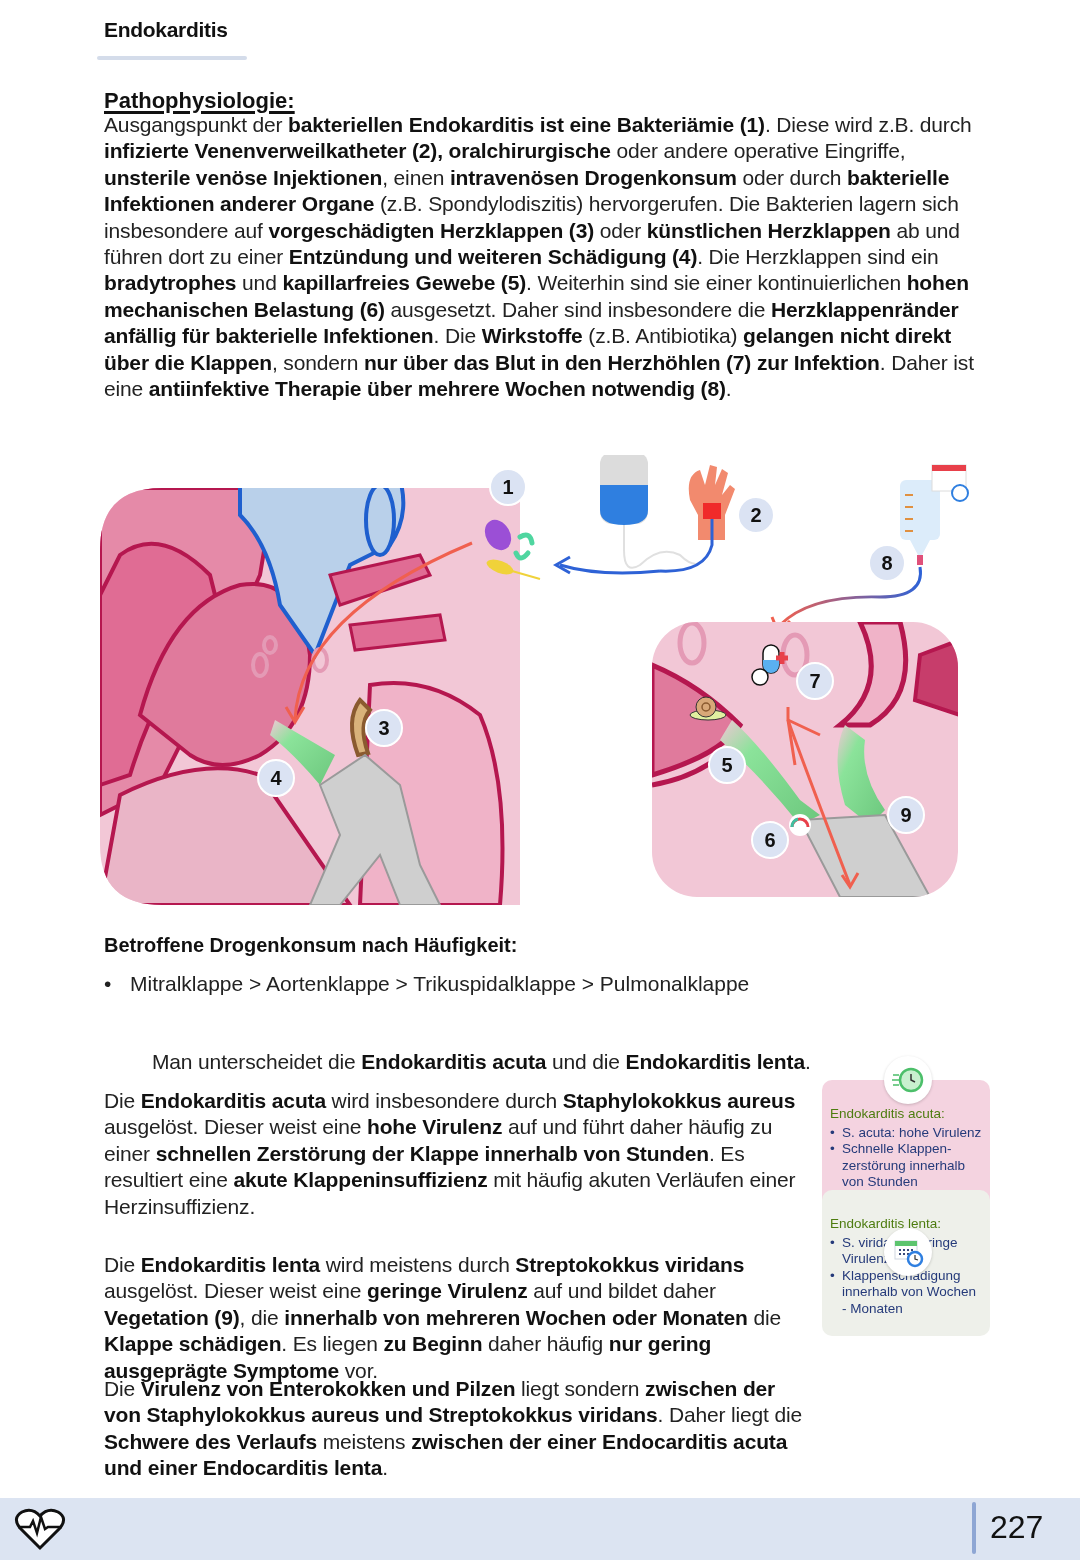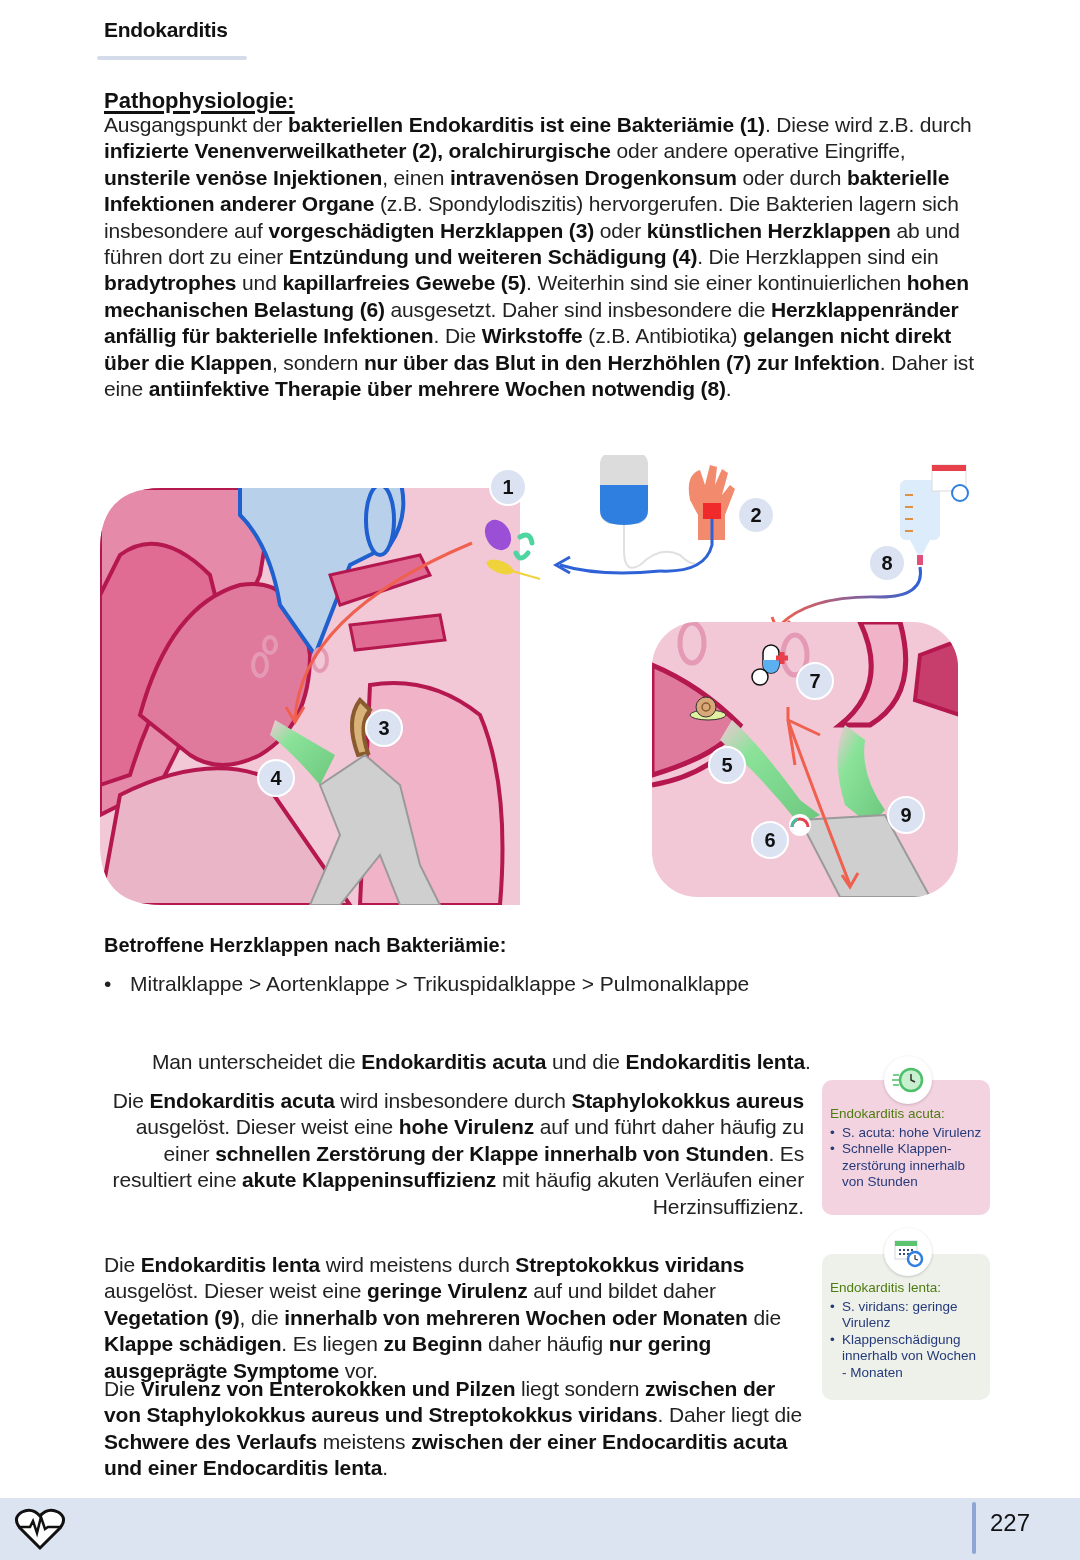--- a/index.html
+++ b/index.html
@@ -16,39 +16,39 @@
   .intro { top: 112px; }
 
   .figure { position: absolute; left: 100px; top: 455px; width: 880px; height: 455px; }
 
   .h3 { position: absolute; left: 104px; top: 934px; font-size: 20px; font-weight: bold; color: #111; }
   .bullet-list { position: absolute; left: 104px; top: 972px; font-size: 21px; color: #222; }
   .bullet-list li { list-style: none; display: flex; }
   .bullet-list .dot { width: 26px; }
 
   .p-unterscheid { top: 1049px; width: 730px; margin-left: 48px; }
-  .p-acuta { top: 1088px; width: 700px; text-align: right; }
+  .p-acuta { top: 1088px; width: 700px; }
   .p-lenta { top: 1232px; width: 710px; margin-top: 20px; }
   .p-virulenz { top: 1376px; width: 710px; }
 
   .info-box { position: absolute; left: 822px; width: 168px; border-radius: 10px; padding: 26px 8px 8px 8px; font-size: 13.5px; line-height: 16.5px; color: #253a7a; }
   .info-box .box-title { font-weight: normal; margin-bottom: 2px; color: #4d7c0f; }
   .info-box ul { list-style: none; }
   .info-box li { display: flex; }
   .info-box li .b { width: 12px; flex-shrink: 0; }
   .box-acuta { top: 1080px; height: 135px; background: #f4d3e0; }
-  .box-lenta { top: 1254px; height: 146px; background: #eef0ea; }
+  .box-lenta { top: 1190px; height: 146px; background: #eef0ea; }
   .box-icon { position: absolute; left: 884px; width: 48px; height: 48px; border-radius: 50%; background: #ffffff; box-shadow: 0 1px 3px rgba(0,0,0,0.18); display: flex; align-items: center; justify-content: center; }
   .icon-acuta { top: 1056px; }
   .icon-lenta { top: 1228px; }
 
   .footer { position: absolute; left: 0; top: 1498px; width: 1080px; height: 62px; background: #dce4f2; }
   .footer .heart { position: absolute; left: 14px; top: 10px; width: 52px; height: 44px; }
   .footer .sep { position: absolute; left: 972px; top: 4px; width: 4px; height: 52px; background: #8ea6d4; border-radius: 2px; }
-  .footer .pagenum { position: absolute; left: 990px; top: 11px; font-size: 24px; color: #111; }
+  .footer .pagenum { position: absolute; left: 990px; top: 11px; font-size: 32px; color: #111; }
 
   .num-badge { fill: #dbe3f3; stroke: #ffffff; stroke-width: 2; }
   .num-text { font-family: "Liberation Sans", sans-serif; font-weight: bold; font-size: 20px; fill: #111; text-anchor: middle; }
 </style>
 </head>
 <body>
 
 <div class="title">Endokarditis</div>
 <div class="title-underline"></div>
 
@@ -192,21 +192,21 @@
         <circle cx="787" cy="108" r="18" class="num-badge"></circle>
         <text x="787" y="115" class="num-text">8</text>
       </g>
     <g>
         <circle cx="806" cy="360" r="18" class="num-badge"></circle>
         <text x="806" y="367" class="num-text">9</text>
       </g>
   </svg>
 </div>
 
-<div class="h3">Betroffene Herzklappen nach Bakteriämie:</div>
+<div class="h3">Betroffene Drogenkonsum nach Häufigkeit:</div>
 <ul class="bullet-list">
   <li>
     <span class="dot">•</span>
     <span>Mitralklappe &gt; Aortenklappe &gt; Trikuspidalklappe &gt; Pulmonalklappe</span>
   </li>
 </ul>
 
 <p class="para p-unterscheid"><span>Man unterscheidet die </span><b>Endokarditis acuta</b><span> und die </span><b>Endokarditis lenta</b><span>.</span></p>
 <p class="para p-acuta"><span>Die </span><b>Endokarditis acuta</b><span> wird insbesondere durch </span><b>Staphylokokkus aureus</b><span> ausgelöst. Dieser weist eine </span><b>hohe Virulenz</b><span> auf und führt daher häufig zu einer </span><b>schnellen Zerstörung der Klappe innerhalb von Stunden</b><span>. Es resultiert eine </span><b>akute Klappeninsuffizienz</b><span> mit häufig akuten Verläufen einer Herzinsuffizienz.</span></p>
 <p class="para p-lenta"><span>Die </span><b>Endokarditis lenta</b><span> wird meistens durch </span><b>Streptokokkus viridans</b><span> ausgelöst. Dieser weist eine </span><b>geringe Virulenz</b><span> auf und bildet daher </span><b>Vegetation (9)</b><span>, die </span><b>innerhalb von mehreren Wochen oder Monaten</b><span> die </span><b>Klappe schädigen</b><span>. Es liegen </span><b>zu Beginn</b><span> daher häufig </span><b>nur gering ausgeprägte Symptome</b><span> vor.</span></p>

